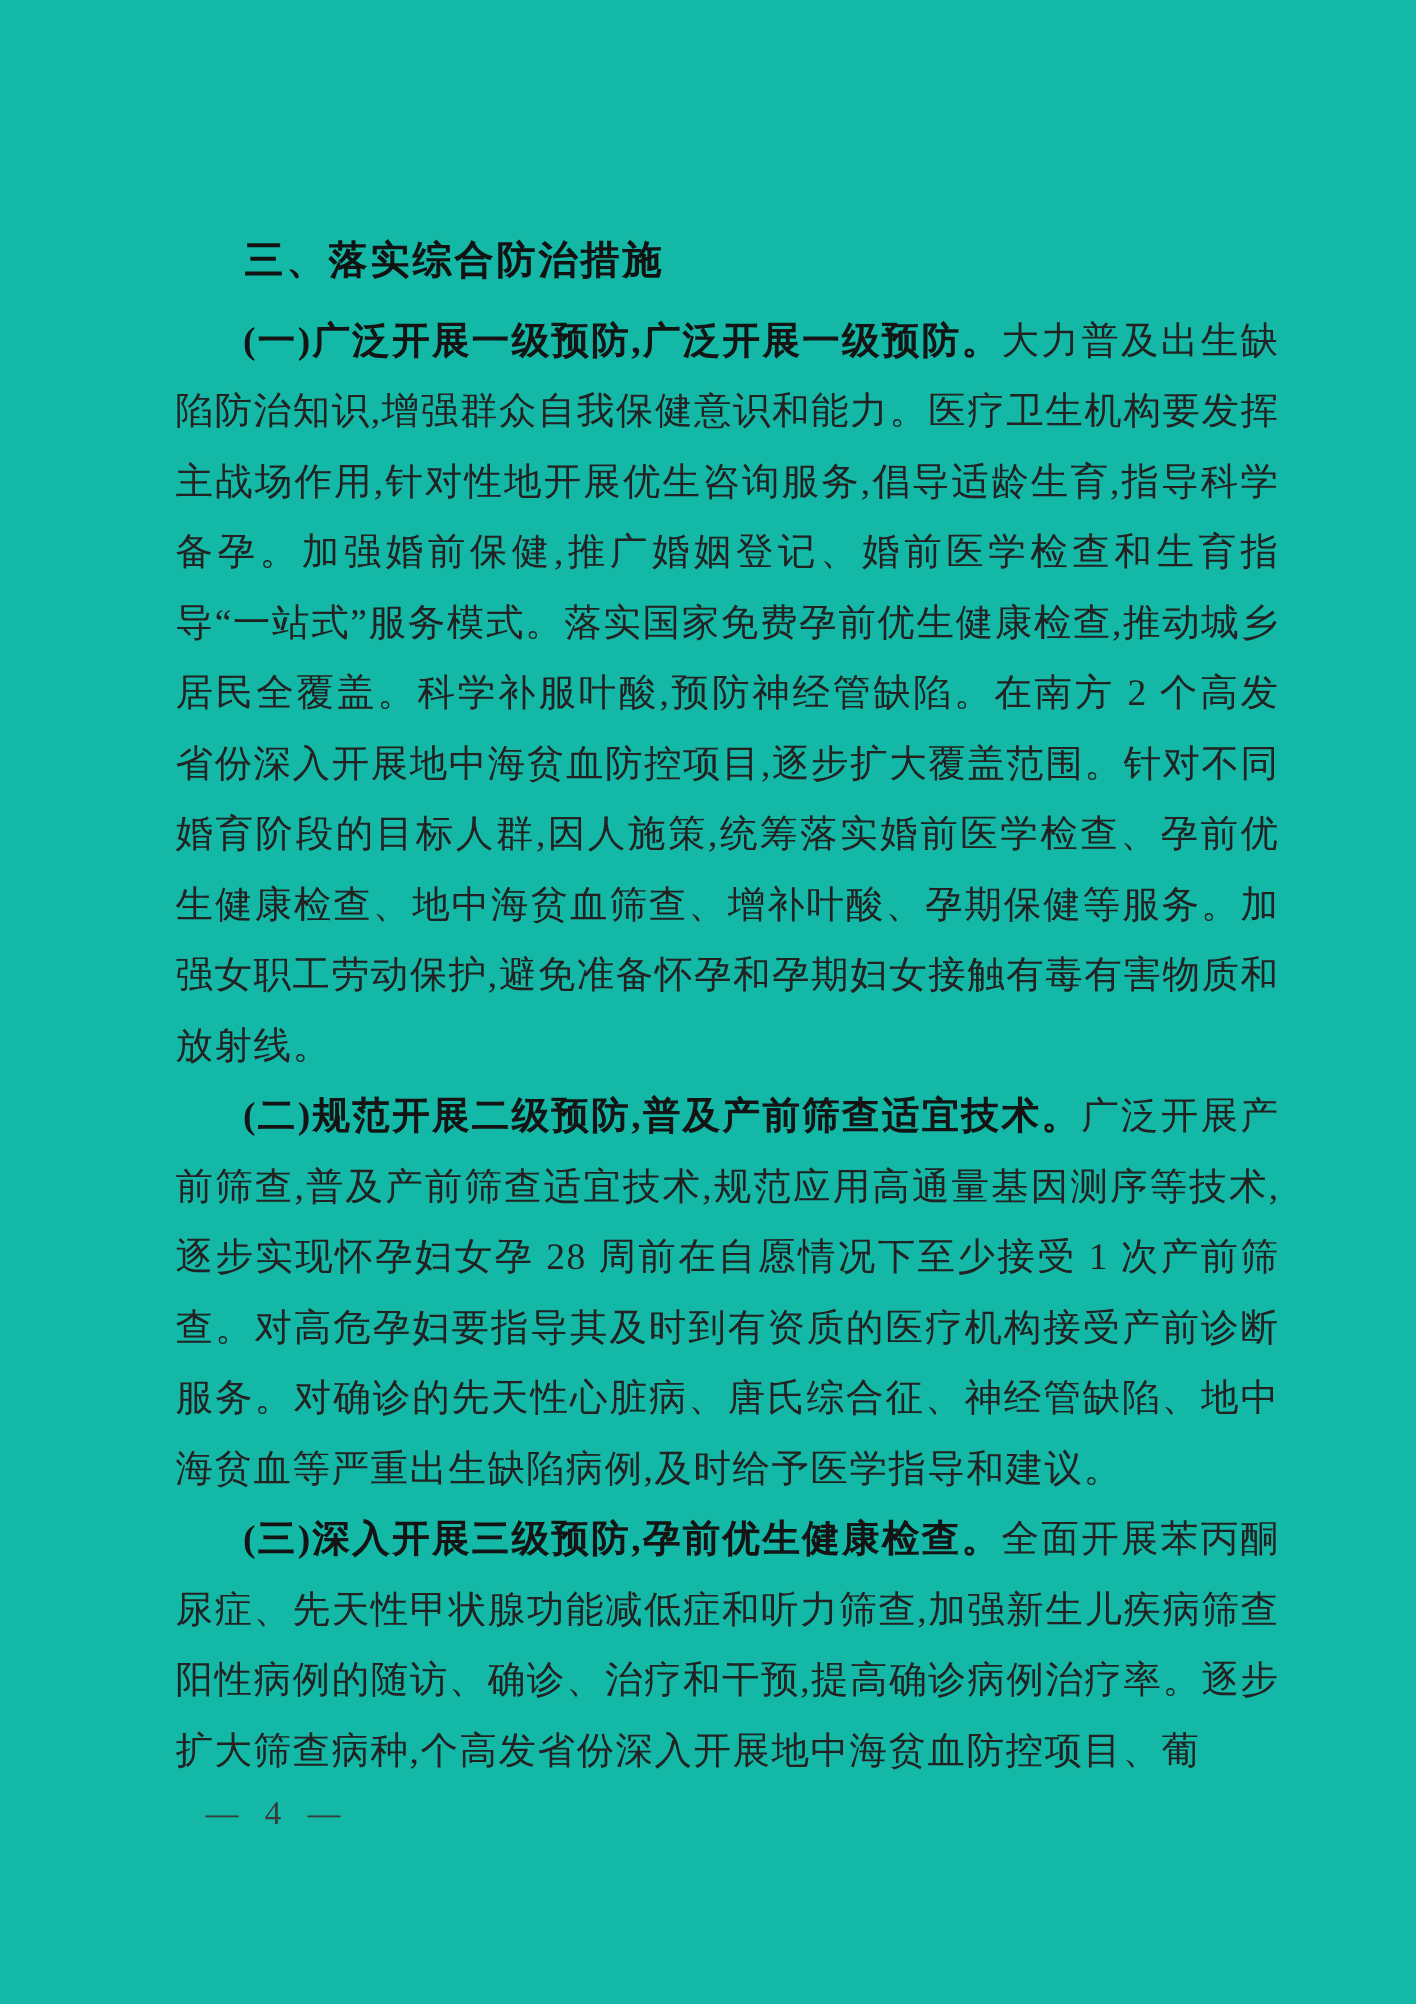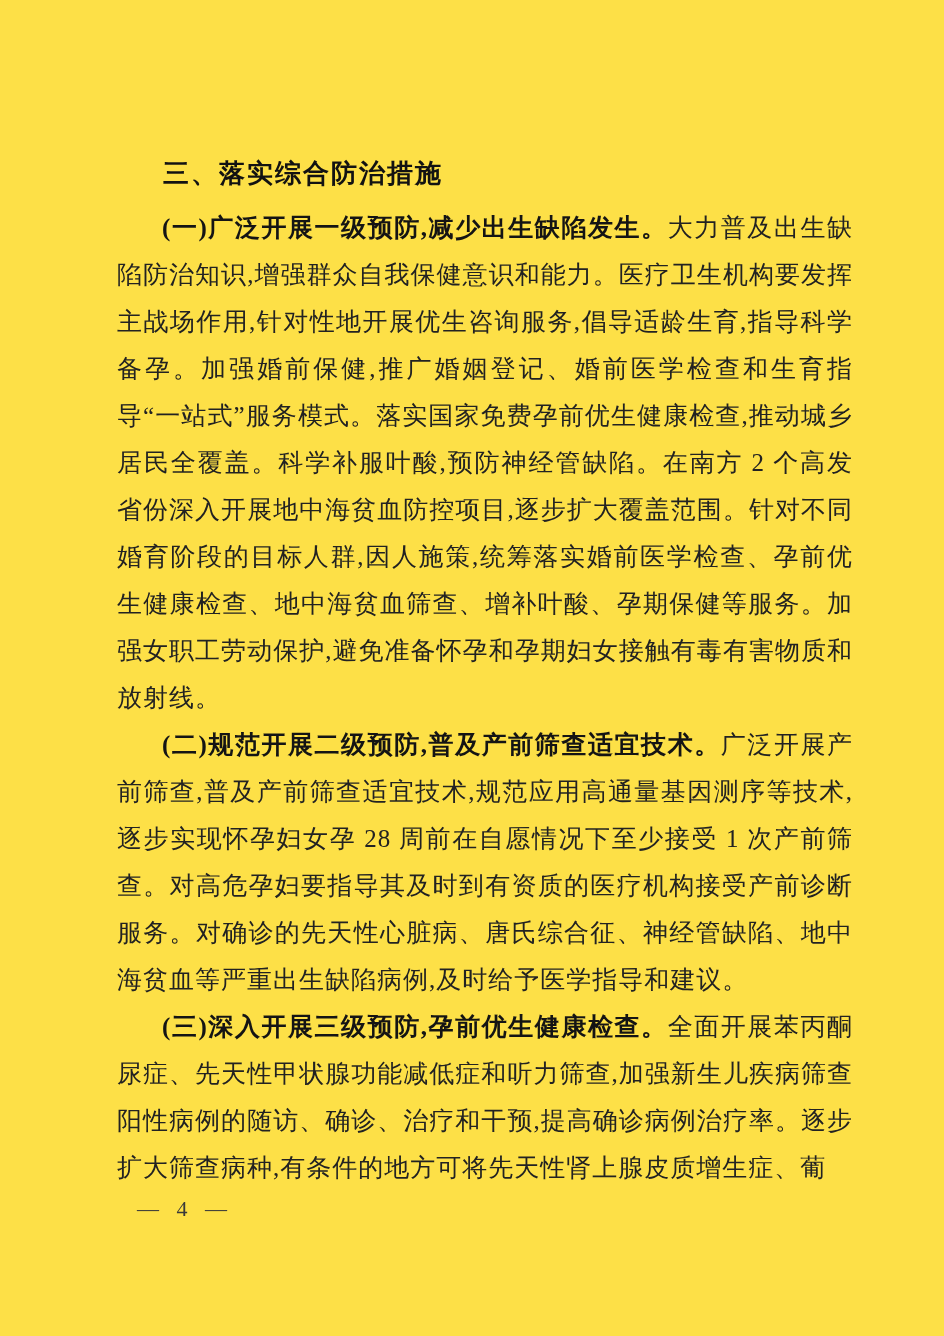--- a/index.html
+++ b/index.html
@@ -11,21 +11,21 @@
     width: 944px;
     height: 1336px;
     position: relative;
     overflow: hidden;
     font-family: "Liberation Serif", "DejaVu Serif", serif;
     color: #1f1f1f;
   }
   .page {
     position: absolute;
     inset: 0;
-    background: #fde047;
+    background: #14b8a6;
   }
   .doc {
     position: absolute;
     left: 117px;
     top: 150px;
     width: 736px;
   }
   .heading {
     font-family: "Liberation Sans", "DejaVu Sans", sans-serif;
     font-weight: 700;
@@ -63,23 +63,23 @@
 </style>
 </head>
 <body>
 
 <div class="page">
 
   <div class="doc">
 
     <h2 class="heading">三、落实综合防治措施</h2>
 
-    <p class="para"><span class="lead">(一)广泛开展一级预防,减少出生缺陷发生。</span><span>大力普及出生缺陷防治知识,增强群众自我保健意识和能力。医疗卫生机构要发挥主战场作用,针对性地开展优生咨询服务,倡导适龄生育,指导科学备孕。加强婚前保健,推广婚姻登记、婚前医学检查和生育指导“一站式”服务模式。落实国家免费孕前优生健康检查,推动城乡居民全覆盖。科学补服叶酸,预防神经管缺陷。在南方 2 个高发省份深入开展地中海贫血防控项目,逐步扩大覆盖范围。针对不同婚育阶段的目标人群,因人施策,统筹落实婚前医学检查、孕前优生健康检查、地中海贫血筛查、增补叶酸、孕期保健等服务。加强女职工劳动保护,避免准备怀孕和孕期妇女接触有毒有害物质和放射线。</span></p>
+    <p class="para"><span class="lead">(一)广泛开展一级预防,广泛开展一级预防。</span><span>大力普及出生缺陷防治知识,增强群众自我保健意识和能力。医疗卫生机构要发挥主战场作用,针对性地开展优生咨询服务,倡导适龄生育,指导科学备孕。加强婚前保健,推广婚姻登记、婚前医学检查和生育指导“一站式”服务模式。落实国家免费孕前优生健康检查,推动城乡居民全覆盖。科学补服叶酸,预防神经管缺陷。在南方 2 个高发省份深入开展地中海贫血防控项目,逐步扩大覆盖范围。针对不同婚育阶段的目标人群,因人施策,统筹落实婚前医学检查、孕前优生健康检查、地中海贫血筛查、增补叶酸、孕期保健等服务。加强女职工劳动保护,避免准备怀孕和孕期妇女接触有毒有害物质和放射线。</span></p>
 
     <p class="para"><span class="lead">(二)规范开展二级预防,普及产前筛查适宜技术。</span><span>广泛开展产前筛查,普及产前筛查适宜技术,规范应用高通量基因测序等技术,逐步实现怀孕妇女孕 28 周前在自愿情况下至少接受 1 次产前筛查。对高危孕妇要指导其及时到有资质的医疗机构接受产前诊断服务。对确诊的先天性心脏病、唐氏综合征、神经管缺陷、地中海贫血等严重出生缺陷病例,及时给予医学指导和建议。</span></p>
 
-    <p class="para"><span class="lead">(三)深入开展三级预防,孕前优生健康检查。</span><span>全面开展苯丙酮尿症、先天性甲状腺功能减低症和听力筛查,加强新生儿疾病筛查阳性病例的随访、确诊、治疗和干预,提高确诊病例治疗率。逐步扩大筛查病种,有条件的地方可将先天性肾上腺皮质增生症、葡</span></p>
+    <p class="para"><span class="lead">(三)深入开展三级预防,孕前优生健康检查。</span><span>全面开展苯丙酮尿症、先天性甲状腺功能减低症和听力筛查,加强新生儿疾病筛查阳性病例的随访、确诊、治疗和干预,提高确诊病例治疗率。逐步扩大筛查病种,个高发省份深入开展地中海贫血防控项目、葡</span></p>
 
   </div>
 
   <div class="page-number">— 4 —</div>
 
 </div>
 
 </body></html>

